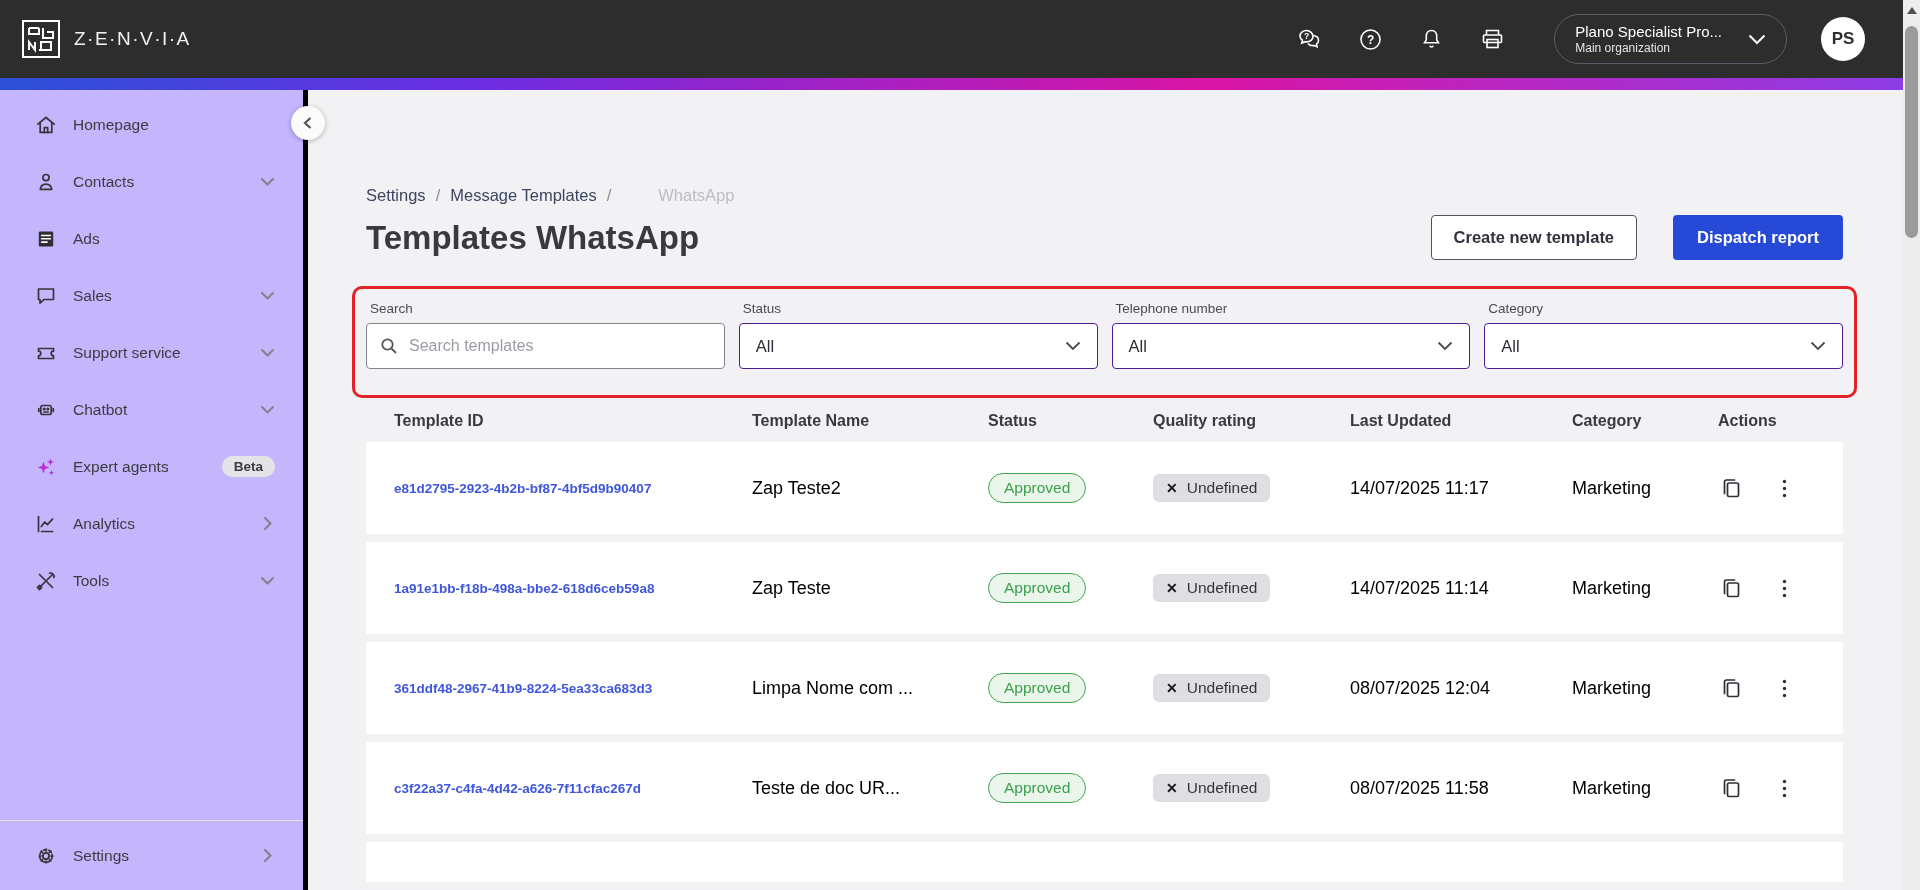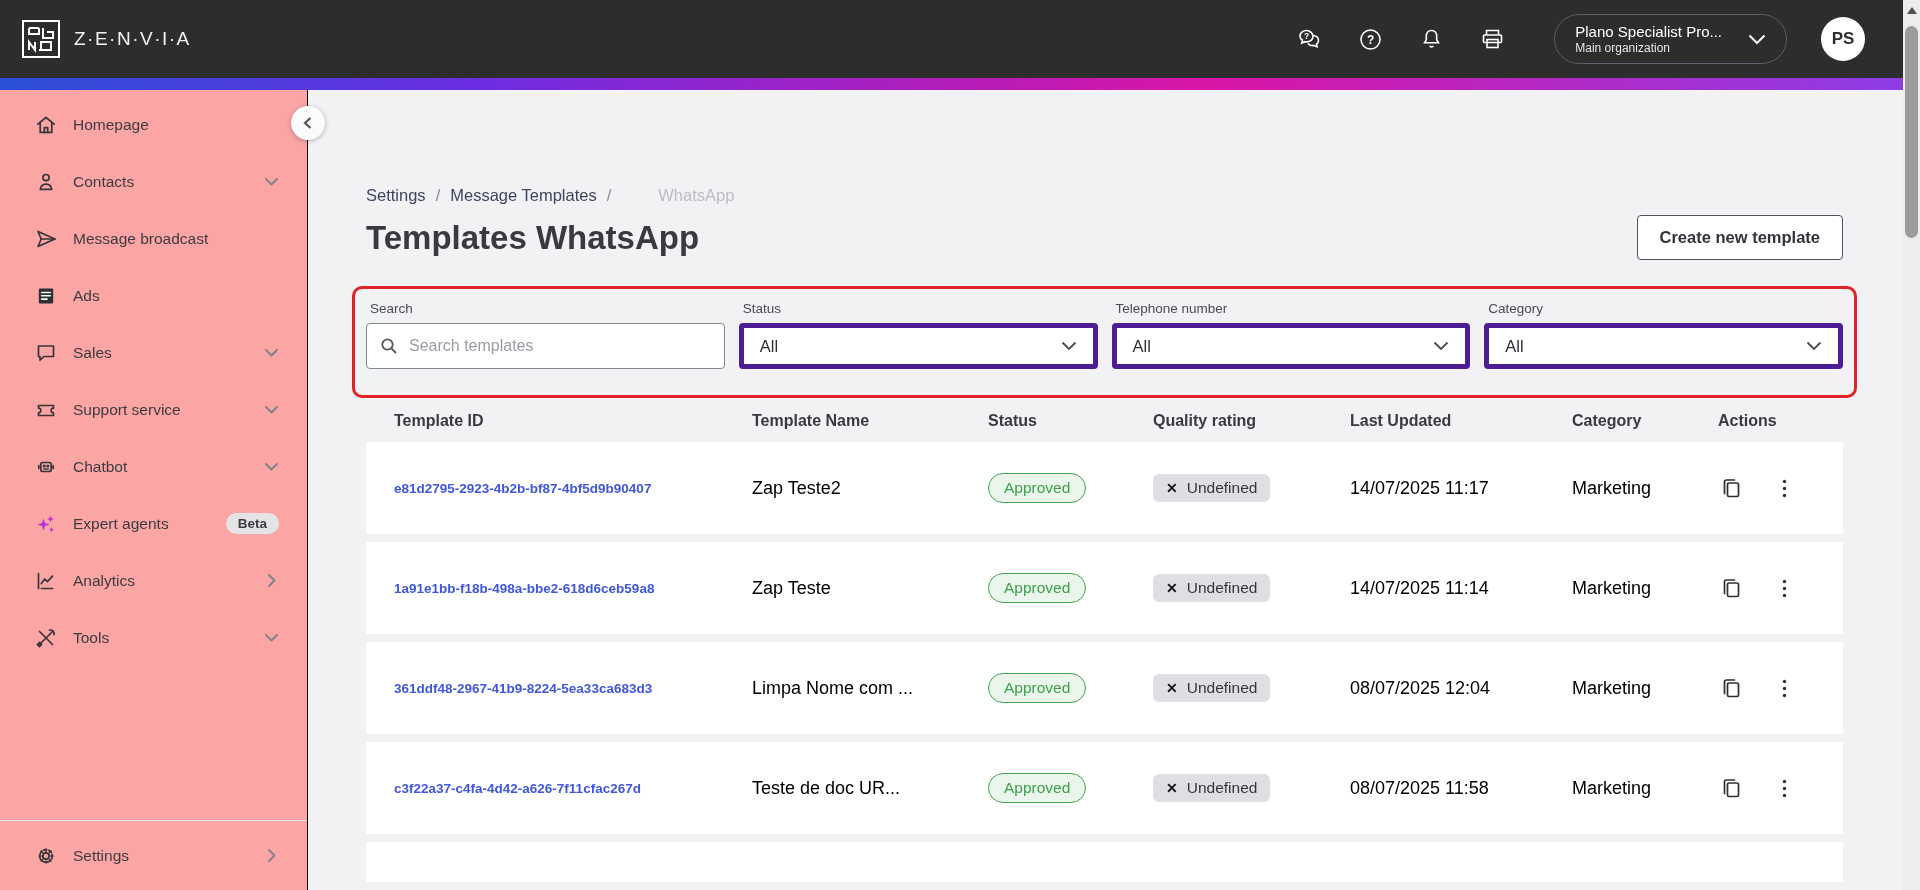--- a/index.html
+++ b/index.html
@@ -30,21 +30,21 @@
     width:44px; height:44px; border-radius:50%; background:#fff; color:#2d2d2d;
     font-weight:bold; font-size:17px; display:flex; align-items:center; justify-content:center;
     border:none; cursor:pointer;
   }
   .gradient-bar{ height:12px;
     background:linear-gradient(90deg,#2b50d8 0%,#6d2de2 25%,#d915a5 63%,#8b3ee8 100%); }
 
   
   .app{ display:flex; height:800px; position:relative; }
   .sidebar{
-    width:308px; background:#fca5a5; border-right:1px solid #000000;
+    width:308px; background:#c4b5fd; border-right:5px solid #000000;
     display:flex; flex-direction:column; flex-shrink:0;
   }
   .nav-list{ flex:1; padding-top:6px; }
   .nav-item{
     height:57px; display:flex; align-items:center; gap:15px;
     padding:0 28px 0 34px; cursor:pointer; font-size:15.5px; color:#3c3c40;
   }
   .nav-item svg{ width:24px; height:24px; stroke:#35353a; fill:none; stroke-width:1.7;
     stroke-linecap:round; stroke-linejoin:round; flex-shrink:0; }
   .nav-item .spark{ stroke:none; fill:#bd2fd6; }
@@ -96,21 +96,21 @@
     position:absolute; left:14px; top:14px; width:18px; height:18px;
     stroke:#55555d; fill:none; stroke-width:1.8;
   }
   .search-input{
     width:100%; height:46px; border:1px solid #85858d; border-radius:4px;
     padding:0 12px 0 42px; font-size:16px; color:#32323c; background:#fff;
     font-family:"Liberation Sans",sans-serif;
   }
   .search-input::placeholder{ color:#9b9ba3; }
   .select-box{
-    height:46px; border:5px solid #4c1d95; border-radius:4px; background:#fff;
+    height:46px; border:1px solid #4c1d95; border-radius:4px; background:#fff;
     display:flex; align-items:center; justify-content:space-between;
     padding:0 16px; font-size:16.5px; color:#2e2e36; cursor:pointer;
   }
   .select-box svg{ width:16px; height:10px; stroke:#4a4a52; stroke-width:1.8; fill:none; }
 
   
   .table-head{
     display:grid; grid-template-columns:358px 236px 165px 197px 222px 146px auto;
     padding:14px 0 12px 28px; font-weight:700; font-size:16px; color:#3a3a3e;
   }
@@ -226,27 +226,20 @@
             <path d="M6.3 19.4c.4-3.4 2.7-5.3 5.7-5.3s5.3 1.9 5.7 5.3z"></path>
         </svg>
         <span>Contacts</span>
         <span class="chev">
           <svg viewBox="0 0 15 15">
               <path d="M2 5l5.5 5.5L13 5"></path>
             </svg>
         </span>
       </div>
 
-      <div class="nav-item">
-        <svg viewBox="0 0 24 24">
-          <path d="M4 19.5 21 12 4 4.5l3.2 7.5z"></path>
-            <path d="M7.2 12H21"></path>
-        </svg>
-        <span>Message broadcast</span>
-      </div>
 
       <div class="nav-item">
         <svg viewBox="0 0 24 24">
           <rect class="ads-fill" x="4.8" y="4.5" width="14.4" height="15" rx="1.2"></rect>
           <path d="M7.6 8.5h8.8M7.6 11.8h8.8M7.6 15.1h5.5" stroke="#fff" stroke-width="1.6"></path>
         </svg>
         <span>Ads</span>
       </div>
 
       <div class="nav-item">
@@ -357,20 +350,21 @@
         <span class="bc-sep">/</span>
         <a>Message Templates</a>
         <span class="bc-sep">/</span>
         <span class="bc-current">WhatsApp</span>
       </nav>
 
       <div class="title-row">
         <h1 class="page-title">Templates WhatsApp</h1>
         <div class="title-actions">
           <button class="btn-outline">Create new template</button>
+          <button class="btn-primary">Dispatch report</button>
         </div>
       </div>
 
       <section class="filters-annotation">
         <div class="filters-grid">
           <div>
             <label class="filter-label">Search</label>
             <div class="search-wrap">
               <svg viewBox="0 0 18 18">
                 <circle cx="7.5" cy="7.5" r="5.2"></circle>

